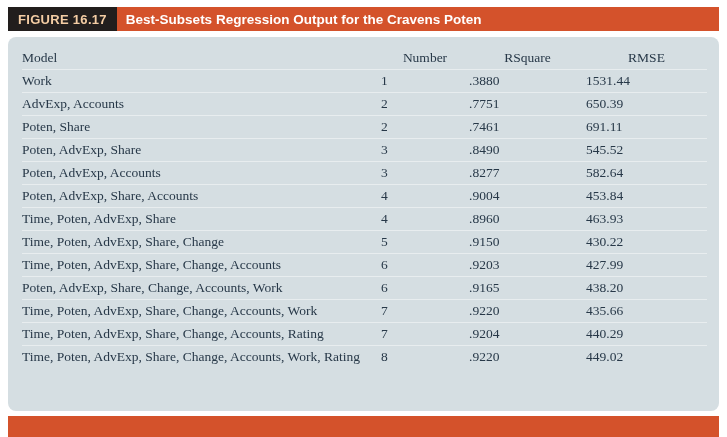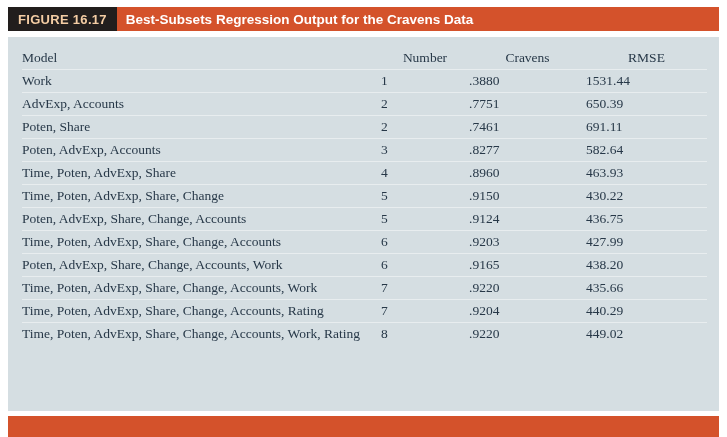--- a/index.html
+++ b/index.html
@@ -51,20 +51,21 @@
   }
   .figure-body {
     position: absolute;
     left: 8px;
     top: 37px;
     width: 711px;
     height: 374px;
     background: #d5dee2;
     box-sizing: border-box;
     padding: 10px 12px 0 14px;
+    border-radius: 8px;
   }
   table.data-table {
     width: 100%;
     border-collapse: collapse;
     table-layout: fixed;
     font-family: "Liberation Serif", serif;
     font-size: 13.5px;
     color: #273848;
   }
   table.data-table col.c-model   { width: auto;  }
@@ -93,36 +94,36 @@
     background: #d4522b;
   }
 </style>
 </head>
 <body>
 
 <div class="page">
 
   <div class="figure-header">
     <div class="figure-label">FIGURE 16.17</div>
-    <div class="figure-title">Best-Subsets Regression Output for the Cravens Data</div>
+    <div class="figure-title">Best-Subsets Regression Output for the Cravens Poten</div>
   </div>
 
   <div class="figure-body">
     <table class="data-table">
       <colgroup>
         <col class="c-model">
         <col class="c-number">
         <col class="c-rsquare">
         <col class="c-rmse">
       </colgroup>
       <thead>
         <tr>
           <th class="txt">Model</th>
           <th class="num">Number</th>
-          <th class="num">Cravens</th>
+          <th class="num">RSquare</th>
           <th class="num">RMSE</th>
         </tr>
       </thead>
       <tbody>
           <tr>
             <td class="txt">Work</td>
             <td class="num">1</td>
             <td class="num">.3880</td>
             <td class="num">1531.44</td>
           </tr>
@@ -132,44 +133,50 @@
             <td class="num">.7751</td>
             <td class="num">650.39</td>
           </tr>
           <tr>
             <td class="txt">Poten, Share</td>
             <td class="num">2</td>
             <td class="num">.7461</td>
             <td class="num">691.11</td>
           </tr>
           <tr>
+            <td class="txt">Poten, AdvExp, Share</td>
+            <td class="num">3</td>
+            <td class="num">.8490</td>
+            <td class="num">545.52</td>
+          </tr>
+          <tr>
             <td class="txt">Poten, AdvExp, Accounts</td>
             <td class="num">3</td>
             <td class="num">.8277</td>
             <td class="num">582.64</td>
           </tr>
           <tr>
+            <td class="txt">Poten, AdvExp, Share, Accounts</td>
+            <td class="num">4</td>
+            <td class="num">.9004</td>
+            <td class="num">453.84</td>
+          </tr>
+          <tr>
             <td class="txt">Time, Poten, AdvExp, Share</td>
             <td class="num">4</td>
             <td class="num">.8960</td>
             <td class="num">463.93</td>
           </tr>
           <tr>
             <td class="txt">Time, Poten, AdvExp, Share, Change</td>
             <td class="num">5</td>
             <td class="num">.9150</td>
             <td class="num">430.22</td>
           </tr>
           <tr>
-            <td class="txt">Poten, AdvExp, Share, Change, Accounts</td>
-            <td class="num">5</td>
-            <td class="num">.9124</td>
-            <td class="num">436.75</td>
-          </tr>
-          <tr>
             <td class="txt">Time, Poten, AdvExp, Share, Change, Accounts</td>
             <td class="num">6</td>
             <td class="num">.9203</td>
             <td class="num">427.99</td>
           </tr>
           <tr>
             <td class="txt">Poten, AdvExp, Share, Change, Accounts, Work</td>
             <td class="num">6</td>
             <td class="num">.9165</td>
             <td class="num">438.20</td>

